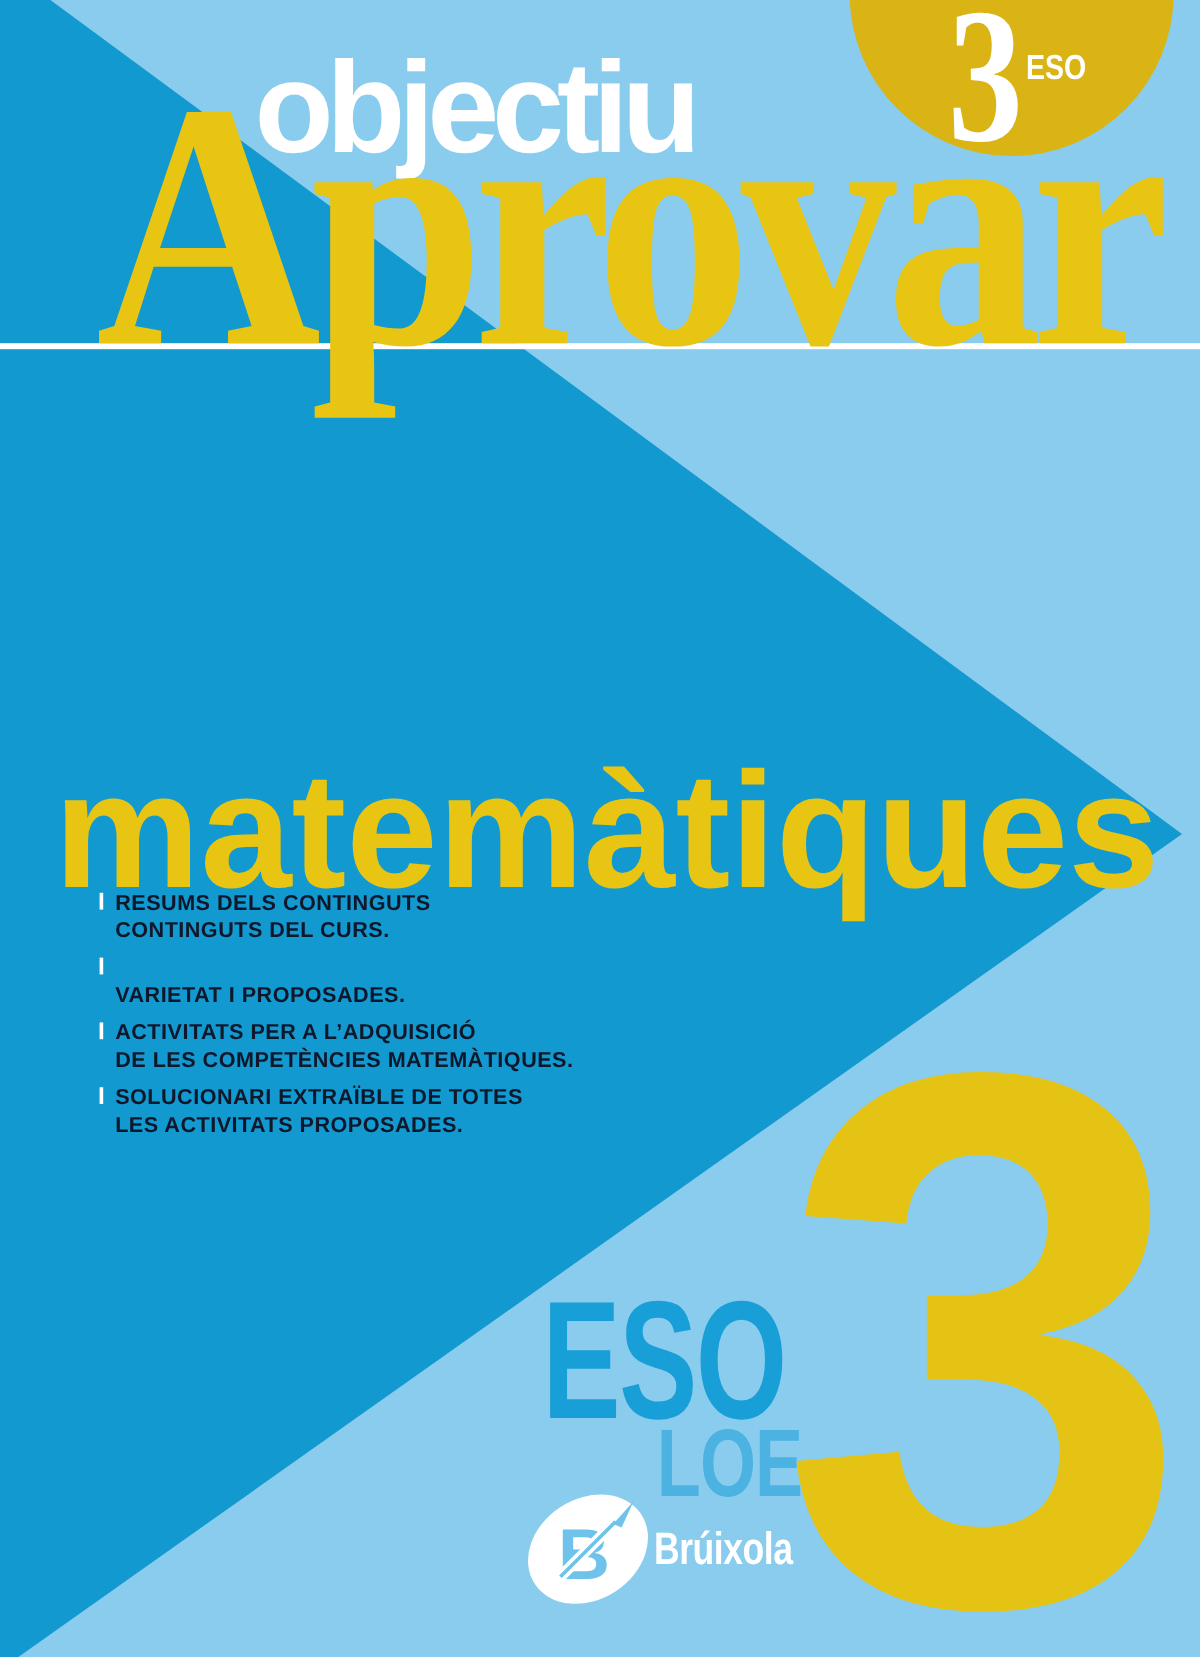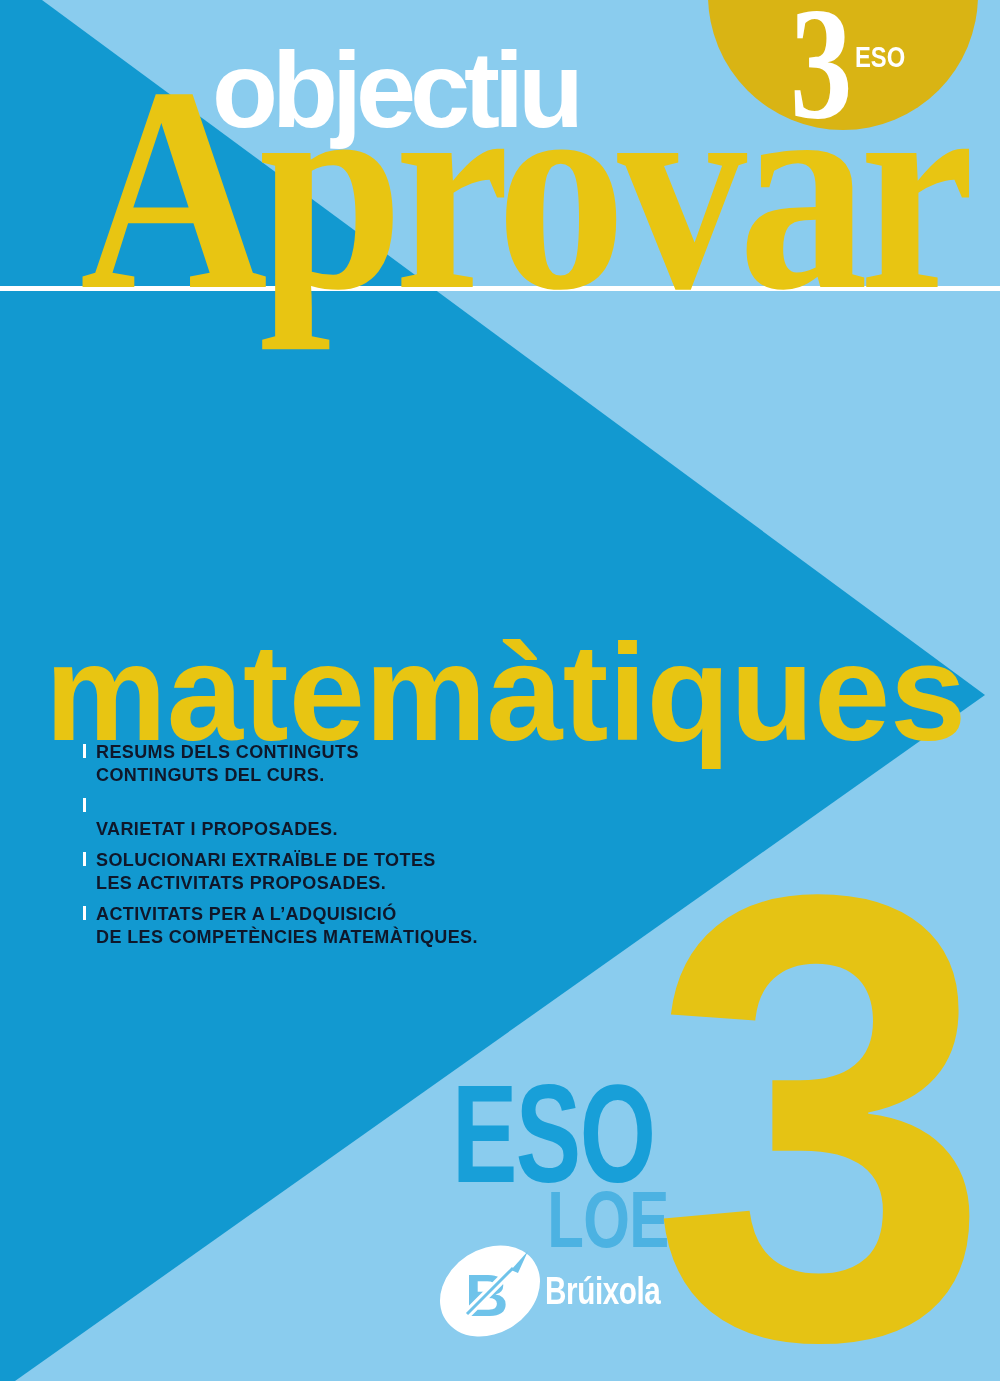--- a/index.html
+++ b/index.html
@@ -144,25 +144,25 @@
   <div class="feature">
     <span class="fbar"></span>
     <p class="ftext"><span>RESUMS DELS CONTINGUTS</span><br><span>CONTINGUTS DEL CURS.</span></p>
   </div>
   <div class="feature">
     <span class="fbar"></span>
     <p class="ftext"><br><span>VARIETAT I PROPOSADES.</span></p>
   </div>
   <div class="feature">
     <span class="fbar"></span>
-    <p class="ftext"><span>SOLUCIONARI EXTRAÏBLE DE TOTES</span><br><span>LES ACTIVITATS PROPOSADES.</span></p>
+    <p class="ftext"><span>ACTIVITATS PER A L’ADQUISICIÓ</span><br><span>DE LES COMPETÈNCIES MATEMÀTIQUES.</span></p>
   </div>
   <div class="feature">
     <span class="fbar"></span>
-    <p class="ftext"><span>ACTIVITATS PER A L’ADQUISICIÓ</span><br><span>DE LES COMPETÈNCIES MATEMÀTIQUES.</span></p>
+    <p class="ftext"><span>SOLUCIONARI EXTRAÏBLE DE TOTES</span><br><span>LES ACTIVITATS PROPOSADES.</span></p>
   </div>
 </div>
 
 <div id="eso-label" class="abs">ESO</div>
 <div id="loe-label" class="abs">LOE</div>
 
 <div id="big-number" class="abs">3</div>
 
 <svg id="publisher-logo" class="abs" width="150" height="115" viewBox="0 0 150 115">
   <ellipse cx="65" cy="51" rx="53" ry="42" fill="#ffffff" transform="rotate(-33 65 51)"></ellipse>

